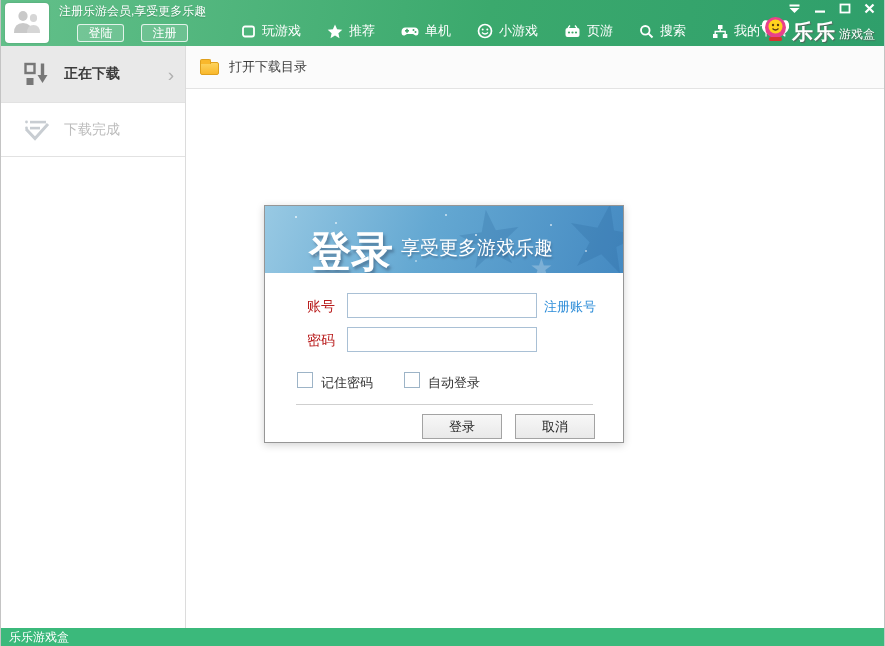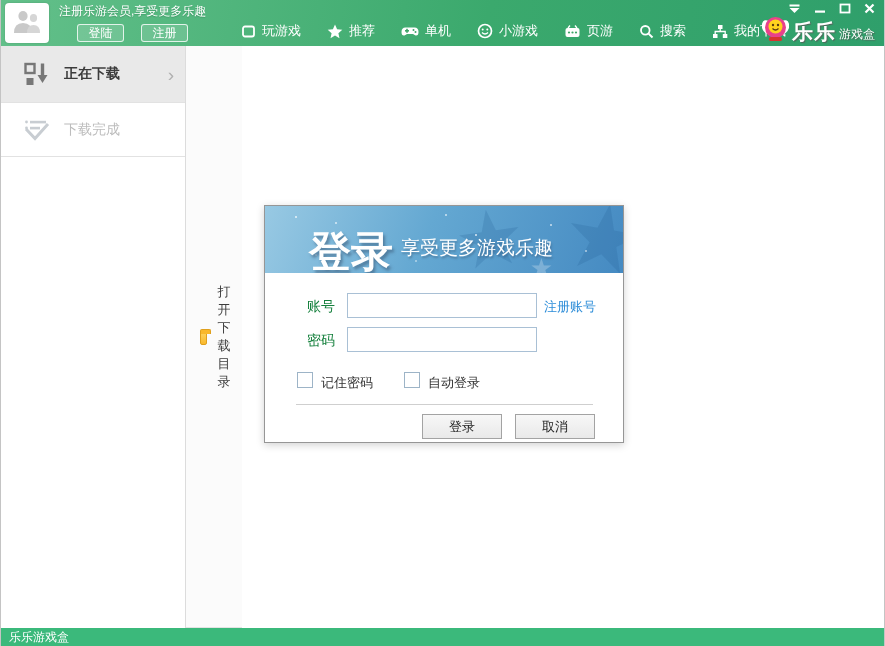--- a/index.html
+++ b/index.html
@@ -29,42 +29,42 @@
   .app-body { flex:1 1 auto; display:flex; min-height:0; }
   .sidebar { flex:0 0 185px; width:185px; background:#fff; border-right:1px solid #dcdcdc; }
   .side-item { height:57px; display:flex; align-items:center; border-bottom:1px solid #e2e2e2; position:relative; cursor:pointer; background:#fff; }
   .side-item.active { background:#e9e9e9; }
   .side-item .s-icon { margin:0 14px 0 22px; }
   .side-label { font-size:14px; color:#bdbdbd; }
   .side-item.active .side-label { color:#3c3c3c; font-weight:bold; }
   .side-chevron { position:absolute; right:11px; font-size:19px; color:#b0b0b0; line-height:1; }
   .side-item:nth-child(2){ height:54px; }
 
-  .content { flex:1 1 auto; display:flex; flex-direction:row; background:#fff;gap:8px; }
+  .content { flex:1 1 auto; display:flex; flex-direction:column; background:#fff;gap:8px; }
   .toolbar { flex:0 0 43px; background:#fbfbfb; border-bottom:1px solid #e3e3e3; display:flex; align-items:center; padding-left:14px; gap:10px; cursor:pointer; }
   .folder-icon { width:19px; height:13px; background:linear-gradient(#fdd35e,#f9b82c); border:1px solid #dfa01d; border-radius:2px; position:relative; margin-top:3px; }
   .folder-icon::before { content:""; position:absolute; left:-1px; top:-4px; width:9px; height:4px; background:#f9b82c; border:1px solid #dfa01d; border-bottom:none; border-radius:2px 2px 0 0; }
   .toolbar-label { font-size:13px; color:#3c3c3c; }
   .workspace { flex:1 1 auto; background:#fff; }
 
   
   .dialog { position:absolute; left:263px; top:205px; width:360px; height:238px; background:#fff; border:1px solid #969696; box-shadow:0 2px 8px rgba(0,0,0,.18); }
   .dlg-banner { height:67px; background:linear-gradient(110deg,#98c9e3 0%,#64a8d2 45%,#458ac2 100%); position:relative; overflow:hidden; display:flex; align-items:baseline; padding-left:44px; }
   .banner-star { position:absolute; color:rgba(36,96,150,.22); line-height:1; }
   .banner-star.s1 { font-size:78px; left:190px; top:-6px; transform:rotate(-8deg); }
   .banner-star.s2 { font-size:92px; right:-22px; top:-14px; transform:rotate(10deg); }
   .banner-star.s3 { font-size:26px; right:70px; bottom:-8px; color:rgba(255,255,255,.25); }
   .banner-speckles { position:absolute; left:30px; top:10px; width:2px; height:2px; border-radius:50%; background:rgba(255,255,255,.8);
     box-shadow: 40px 6px 0 rgba(255,255,255,.7), 95px 30px 0 rgba(255,255,255,.6), 150px -2px 0 rgba(255,255,255,.7),
       205px 22px 0 rgba(255,255,255,.6), 255px 8px 0 rgba(255,255,255,.7), 290px 34px 0 rgba(255,255,255,.6),
       120px 44px 0 rgba(255,255,255,.5), 20px 38px 0 rgba(255,255,255,.5), 180px 18px 0 rgba(255,255,255,.8); }
   .dlg-title { font-size:42px; font-weight:bold; color:#fff; text-shadow:2px 3px 3px rgba(50,75,105,.5); position:relative; top:12px; line-height:67px; }
   .dlg-subtitle { font-size:19px; color:#fff; margin-left:8px; text-shadow:1px 2px 2px rgba(50,75,105,.45); position:relative; }
   .dlg-form { position:relative; height:171px; }
-  .f-label { position:absolute; font-size:14px; color:#15803d; }
+  .f-label { position:absolute; font-size:14px; color:#b91c1c; }
   .f-input { position:absolute; width:190px; height:25px; border:1px solid #a9c0d5; background:#fff; font-size:13px; padding:0 5px; outline:none; }
   .f-link { position:absolute; font-size:13px; color:#2b8cd8; text-decoration:none; cursor:pointer; }
   .cb { position:absolute; width:16px; height:16px; border:1px solid #9db4c7; background:#fff; cursor:pointer; }
   .cb-label { position:absolute; font-size:13px; color:#333; cursor:default; }
   .f-divider { position:absolute; left:31px; top:131px; width:297px; border-top:1px solid #cfcfcf; }
   .dlg-btn { position:absolute; width:80px; height:25px; font-size:13px; color:#222; background:linear-gradient(#f7f7f7,#e9e9e9); border:1px solid #a3a3a3; cursor:pointer; }
 
   
   .statusbar { flex:0 0 18px; background:#3bb97b; color:#fff; font-size:12px; display:flex; align-items:center; padding:0 6px 0 8px; }
   .sb-left { flex:1 1 auto; }

